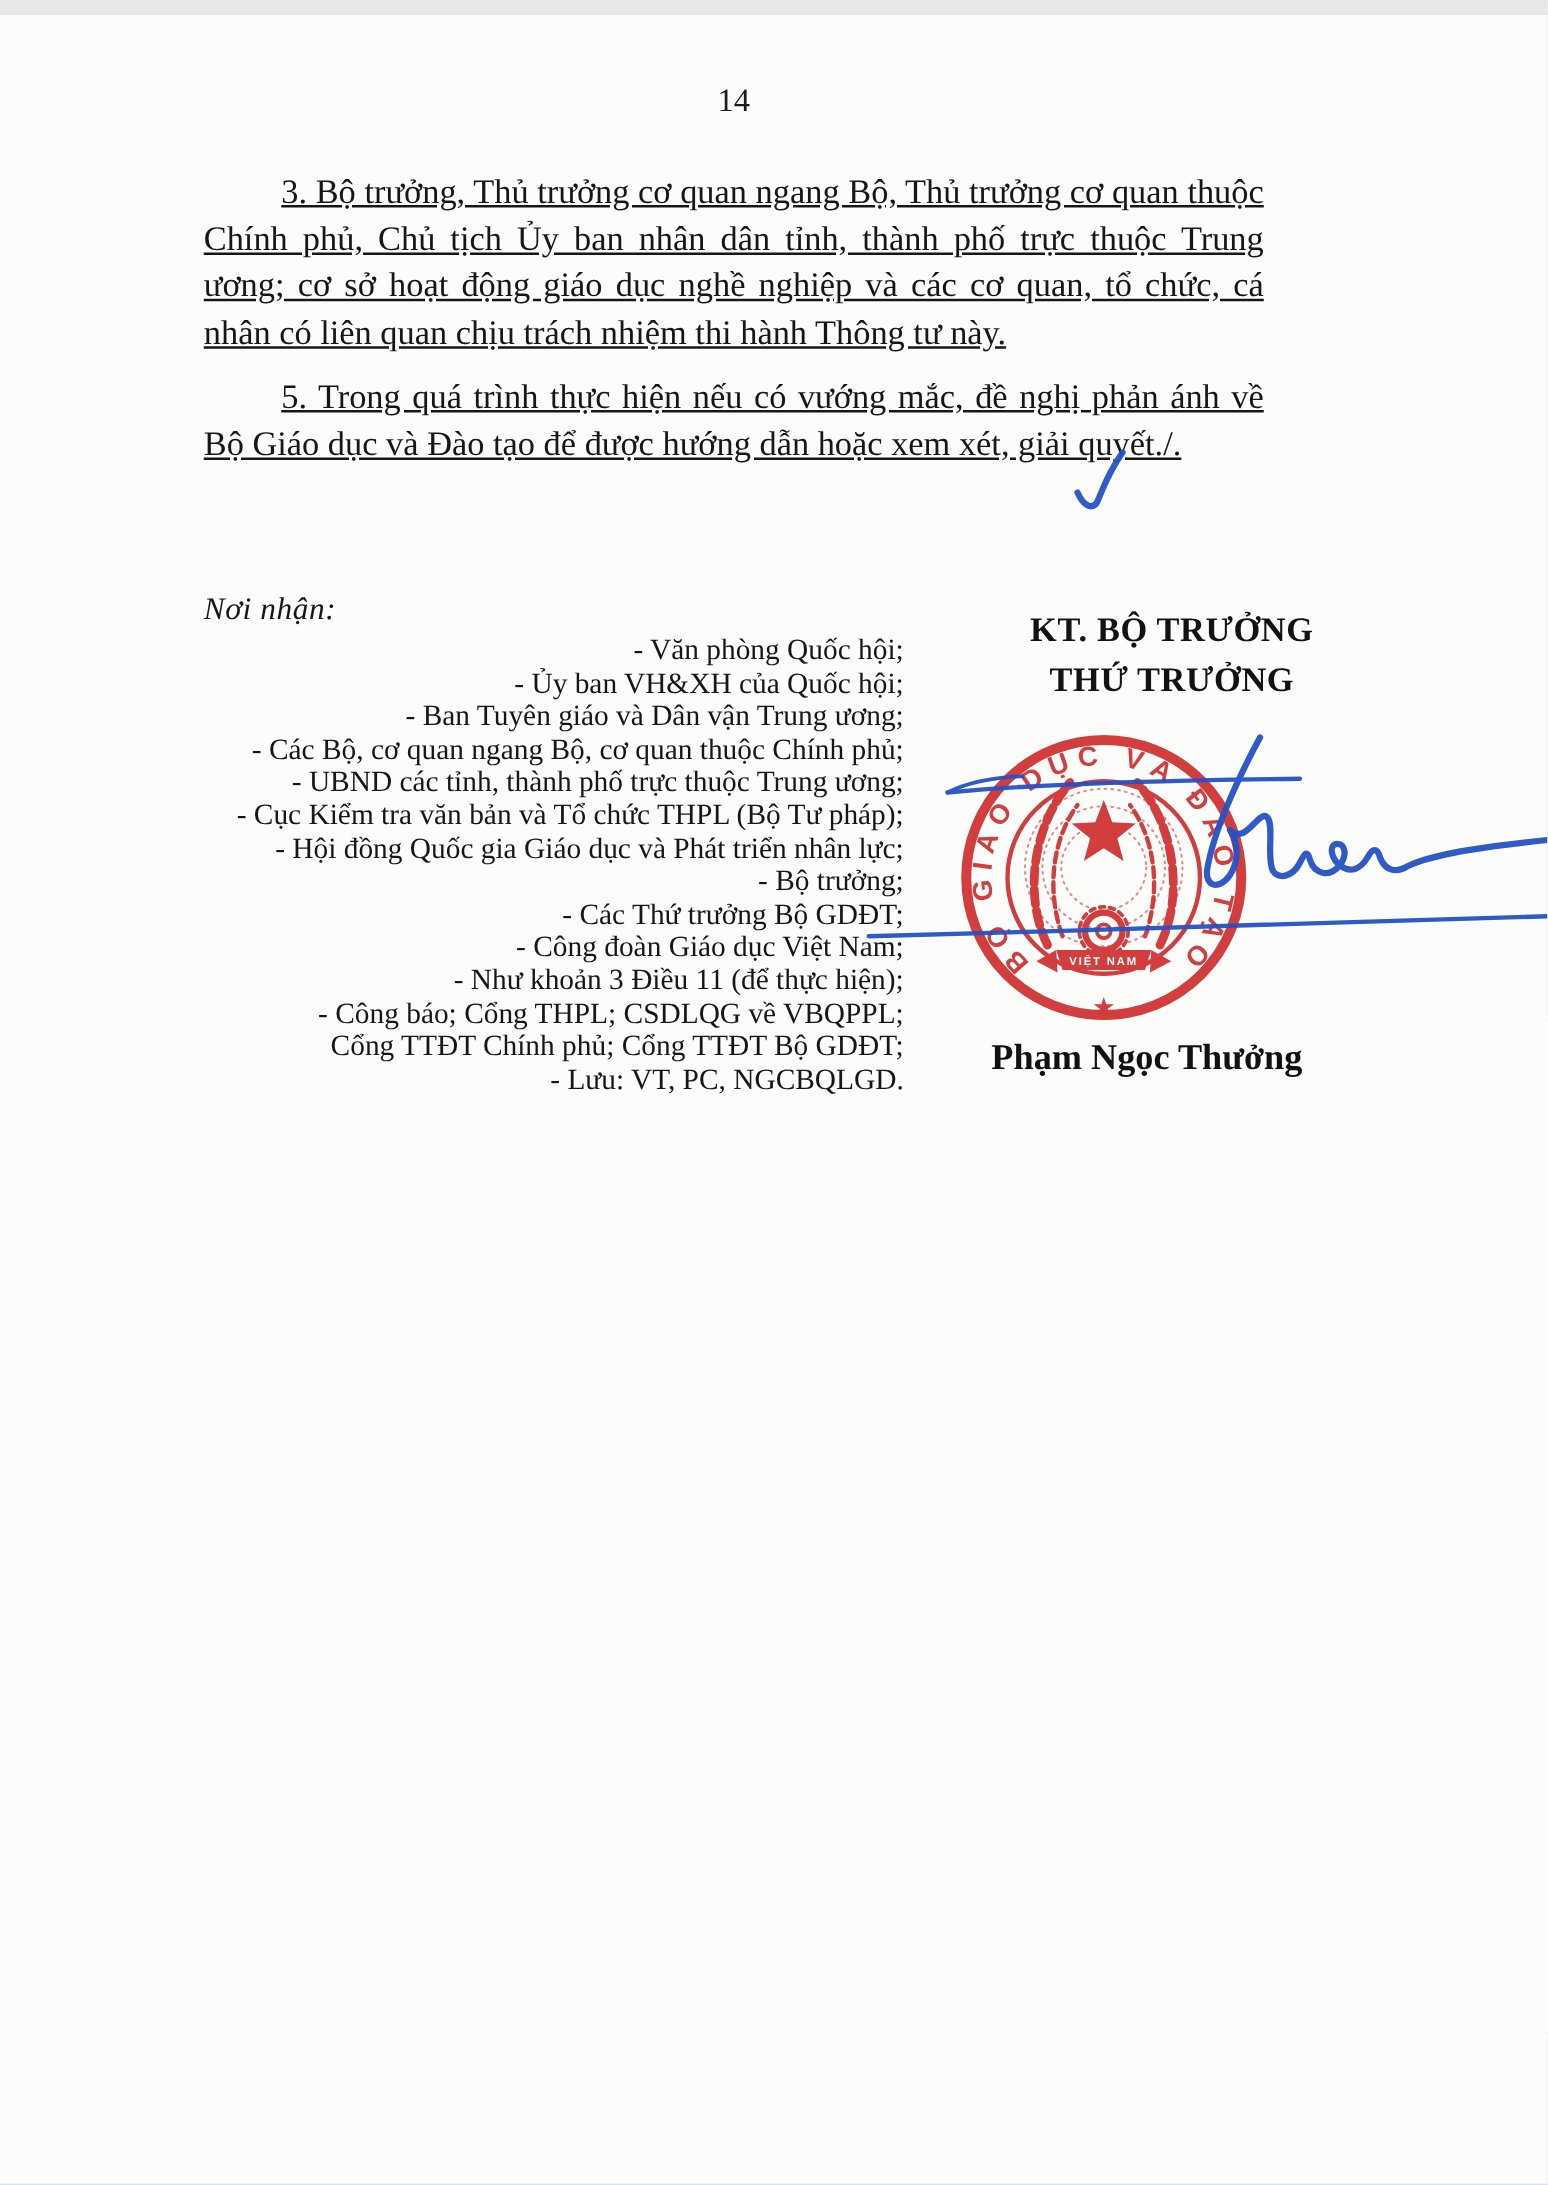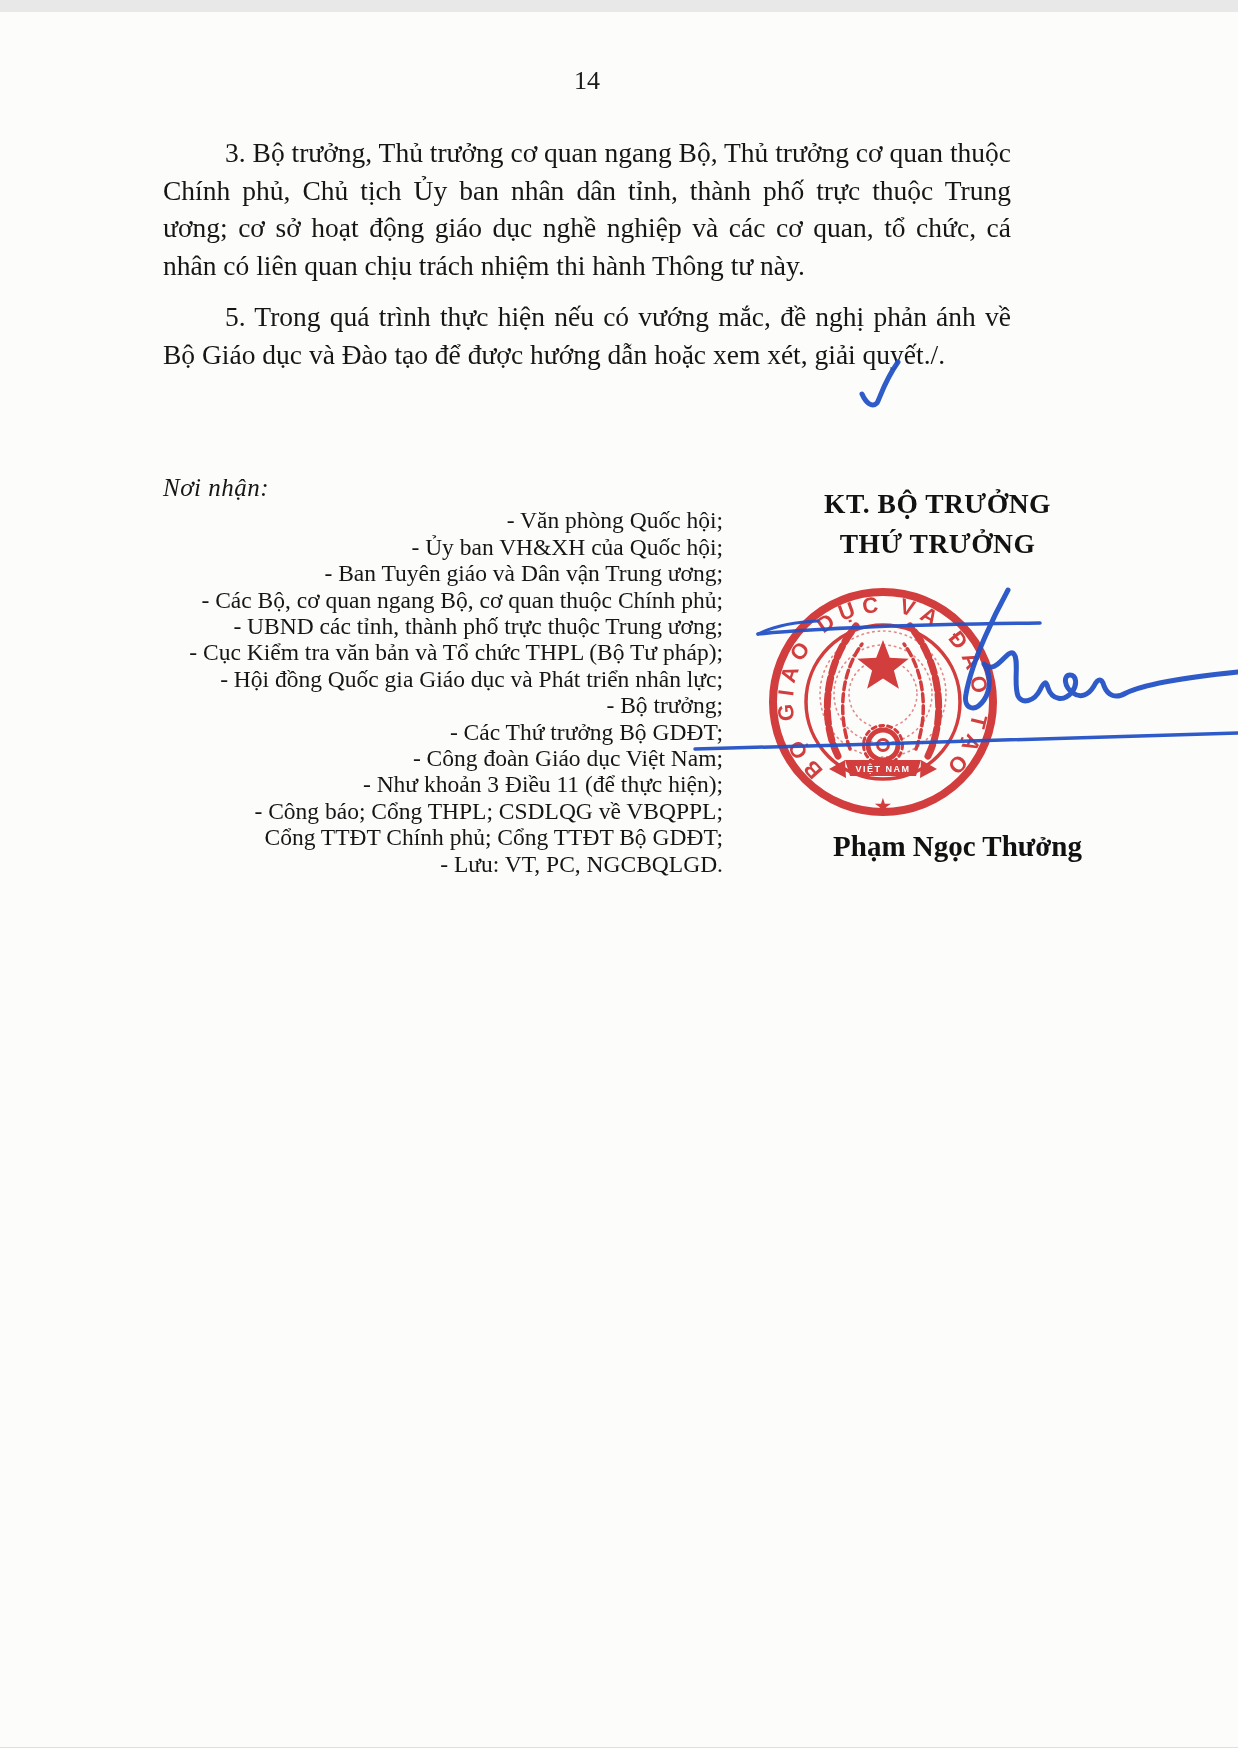--- a/index.html
+++ b/index.html
@@ -13,37 +13,37 @@
     color:#161616;
   }
   .page-number{
     position:absolute;left:163px;top:54px;width:848px;
     text-align:center;font-size:26px;color:#1b1b1b;
   }
   .doc-text{
     position:absolute;left:163px;top:122px;width:848px;
     font-size:27.5px;line-height:37.5px;text-align:justify;
   }
-  .doc-text p{margin:0 0 14px 0;text-indent:62px;}
+  .doc-text p{margin:0 0 14px 0;text-indent:62px;text-decoration:underline;}
   .recipients{
     position:absolute;left:163px;top:463px;width:560px;
     font-size:23.5px;line-height:26.4px;
   }
   .recipients .label{
     font-weight:normal;font-style:italic;font-size:25px;
     margin-bottom:6px;letter-spacing:.5px;
   }
   .recipients .item{white-space:nowrap;text-align:right;}
   .sign-head{
     position:absolute;left:670px;top:472px;width:535px;
     text-align:center;font-weight:bold;font-size:27.5px;line-height:40px;
     letter-spacing:.5px;color:#121212;
   }
   .signer-name{
-    position:absolute;left:690px;top:818px;width:535px;
+    position:absolute;left:650px;top:818px;width:535px;
     text-align:center;font-weight:bold;font-size:29px;color:#111;
   }
   .ink-layer{position:absolute;left:0;top:0;width:1238px;height:1748px;pointer-events:none;}
   .scan-strip-blue{
     position:absolute;left:0;right:0;bottom:8px;height:5px;
     background:rgba(130,160,210,.30);
   }
   .scan-strip-dark{
     position:absolute;left:0;right:0;bottom:0;height:9px;
     background:#23262c;

